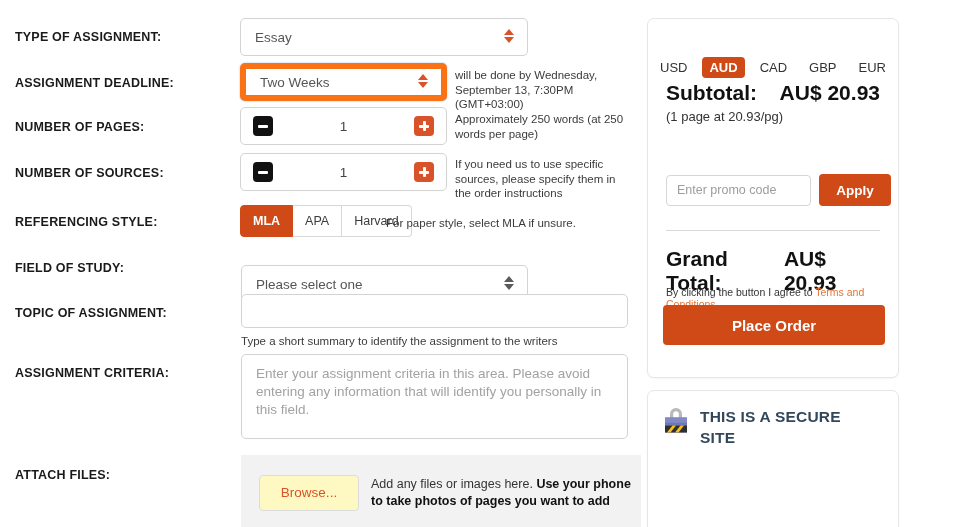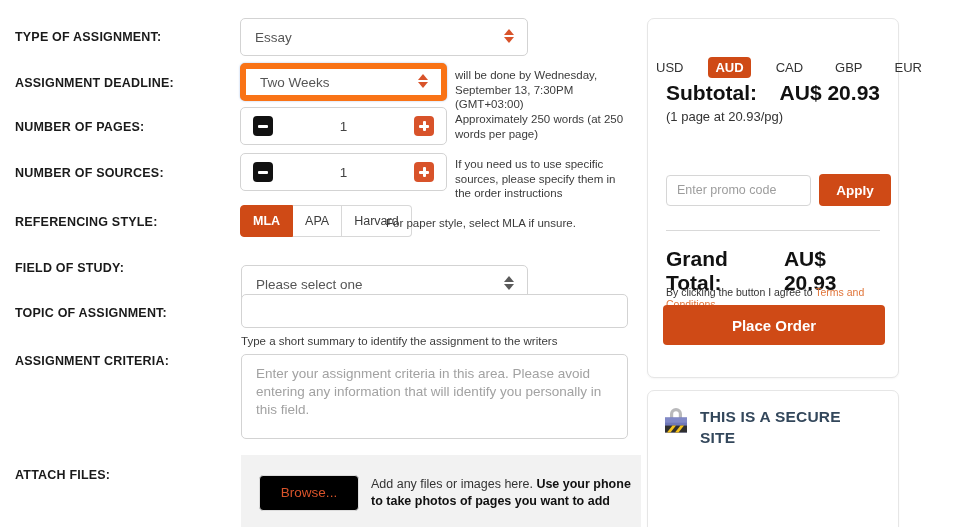--- a/index.html
+++ b/index.html
@@ -102,41 +102,41 @@
   .tarea::placeholder { color: #a2a2a2; }
 
   
   .attach-box {
     position: absolute; background: #f2f2f2;
     display: flex; align-items: center;
   }
   .browse-btn {
     margin-left: 18px;
     width: 102px; height: 36px;
-    background: #000000; border: 1px solid #dcdcdc; border-radius: 4px;
+    background: #fef9c3; border: 1px solid #dcdcdc; border-radius: 4px;
     color: #d8532a; font-size: 13.5px;
     display: flex; align-items: center; justify-content: center;
     cursor: pointer;
   }
   .attach-text {
     margin-left: 12px; font-size: 12.5px; color: #333; line-height: 17px; max-width: 270px;
   }
   .attach-text b { color: #111; }
 
   
   .panel {
     position: absolute;
     background: #fff;
     border: 1px solid #e6e6e6;
     border-radius: 7px;
     box-shadow: 0 1px 2px rgba(0,0,0,.04);
   }
   .cur-row {
-    position: absolute; top: 38px; left: 16px; width: 100%;
-    display: flex; justify-content: center; gap: 18px; text-align: center;
+    position: absolute; top: 38px; left: 0; width: 100%;
+    display: flex; justify-content: center; gap: 8px; text-align: center;
   }
   .cur {
     font-size: 13px; color: #333; padding: 3px 7px; border-radius: 4px; cursor: pointer;
   }
   .cur.active { background: #cf4a16; color: #fff; font-weight: bold; }
 
   .total-line {
     position: absolute; left: 18px; right: 18px;
     display: flex; justify-content: space-between; align-items: baseline;
   }
@@ -282,21 +282,21 @@
 
     <div class="row" style="top:294px;">
       <div class="row-label" style="top:12px;">TOPIC OF ASSIGNMENT:</div>
       <div class="ctrl" style="left:241px; top:0; width:387px;">
         <input class="tin" type="text" placeholder="" style="">
       </div>
       <div class="hint" style="left:241px; top:40px; width:400px;">Type a short summary to identify the assignment to the writers</div>
     </div>
 
     <div class="row" style="top:354px;">
-      <div class="row-label" style="top:0;text-align:right;">ASSIGNMENT CRITERIA:</div>
+      <div class="row-label" style="top:12px;text-align:right;">ASSIGNMENT CRITERIA:</div>
       <div class="ctrl" style="left:241px; top:0; width:387px; height:85px;">
         <textarea class="tarea" placeholder="Enter your assignment criteria in this area. Please avoid entering any information that will identify you personally in this field." style=""></textarea>
       </div>
     </div>
 
     <div class="row" style="top:462px;">
       <div class="row-label" style="top:6px;">ATTACH FILES:</div>
     </div>
     <div class="attach-box" style="left:241px; top:455px; width:400px; height:75px;">
       <div class="browse-btn">Browse...</div>

